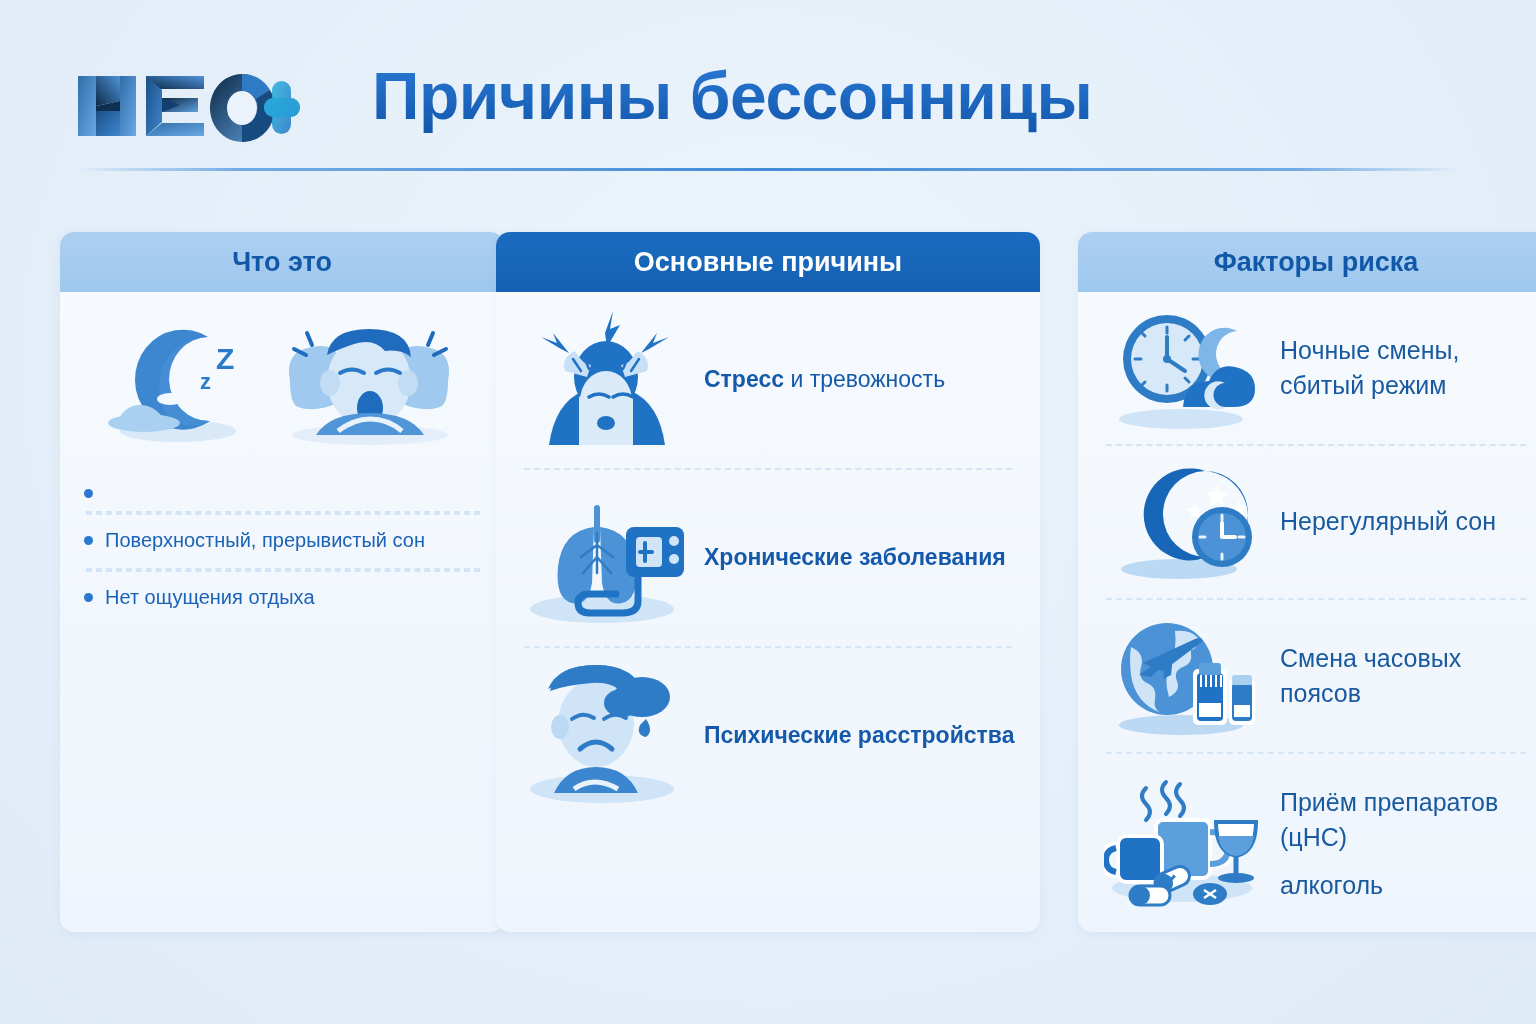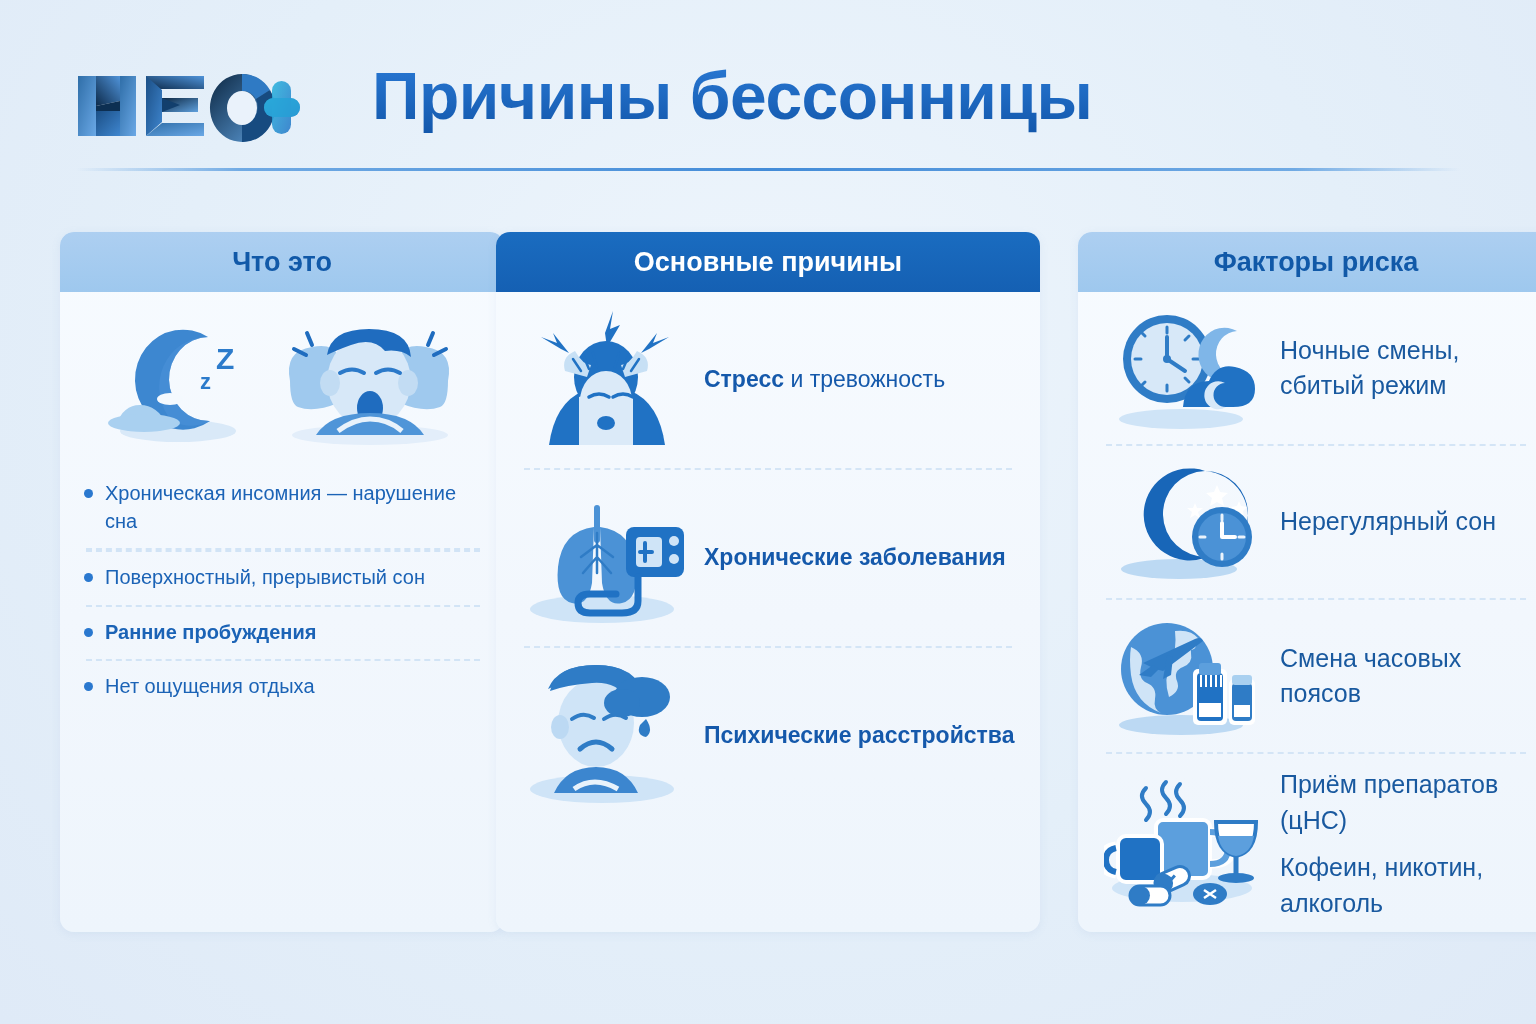--- a/index.html
+++ b/index.html
@@ -280,36 +280,31 @@
         <path d="M56 120 q16 -12 32 -12 q18 0 32 12" stroke="#e8f2fb" stroke-width="5" fill="none"></path>
         <path d="M30 34 l-5 -12 M24 44 l-12 -6" stroke="#1f6cbf" stroke-width="4" stroke-linecap="round"></path>
         <path d="M146 34 l5 -12 M152 44 l12 -6" stroke="#1f6cbf" stroke-width="4" stroke-linecap="round"></path>
       </svg>
     </div>
 
     <div class="bullet-list">
 
       <div class="bullet-item">
         <span class="dot"></span>
-        <span class="txt">Хроническая инсомния — нарушение сна</span>
       </div>
       <div class="dash-sep"></div>
 
       <div class="dash-sep"></div>
 
       <div class="bullet-item">
         <span class="dot"></span>
         <span class="txt">Поверхностный, прерывистый сон</span>
       </div>
       <div class="dash-sep"></div>
 
-      <div class="bullet-item b-strong">
-        <span class="dot"></span>
-        <span class="txt">Ранние пробуждения</span>
-      </div>
       <div class="dash-sep"></div>
 
       <div class="bullet-item">
         <span class="dot"></span>
         <span class="txt">Нет ощущения отдыха</span>
       </div>
 
     </div>
   </div>
 </div>
@@ -506,19 +501,18 @@
           <g>
             <rect x="26" y="112" width="40" height="19" rx="9.5" fill="#ffffff" stroke="#2f7cc6" stroke-width="3"></rect>
             <rect x="26" y="112" width="20" height="19" rx="9.5" fill="#2f7cc6"></rect>
           </g>
           <ellipse cx="106" cy="120" rx="17" ry="11" fill="#2f7cc6"></ellipse>
           <path d="M100 116 l12 8 M112 116 l-12 8" stroke="#ffffff" stroke-width="2.5"></path>
         </svg>
       </div>
       <div class="label">
         <span class="lineA">Приём препаратов (цНС)</span>
-        <span class="l2">Кофеин, никотин,</span>
         <span class="l2">алкоголь</span>
       </div>
     </div>
 
   </div>
 </div>
 
 </body></html>

